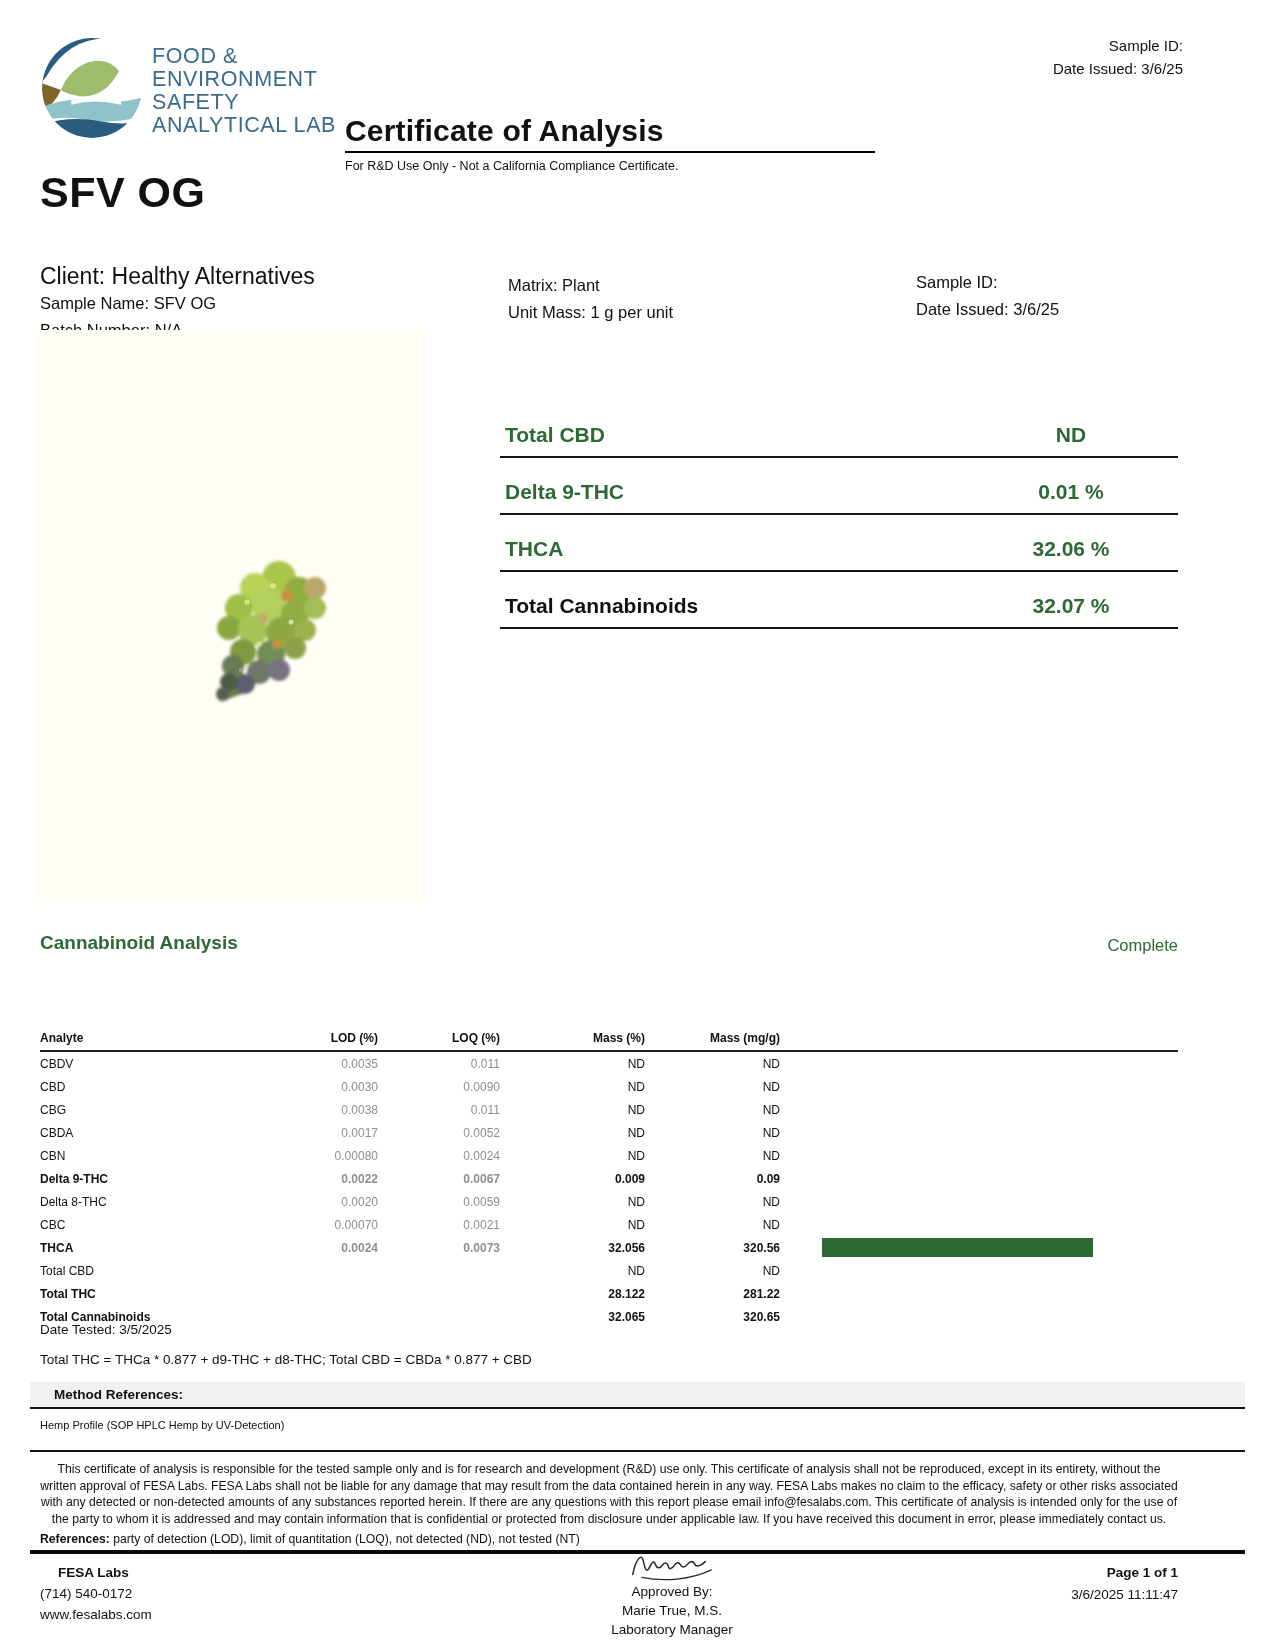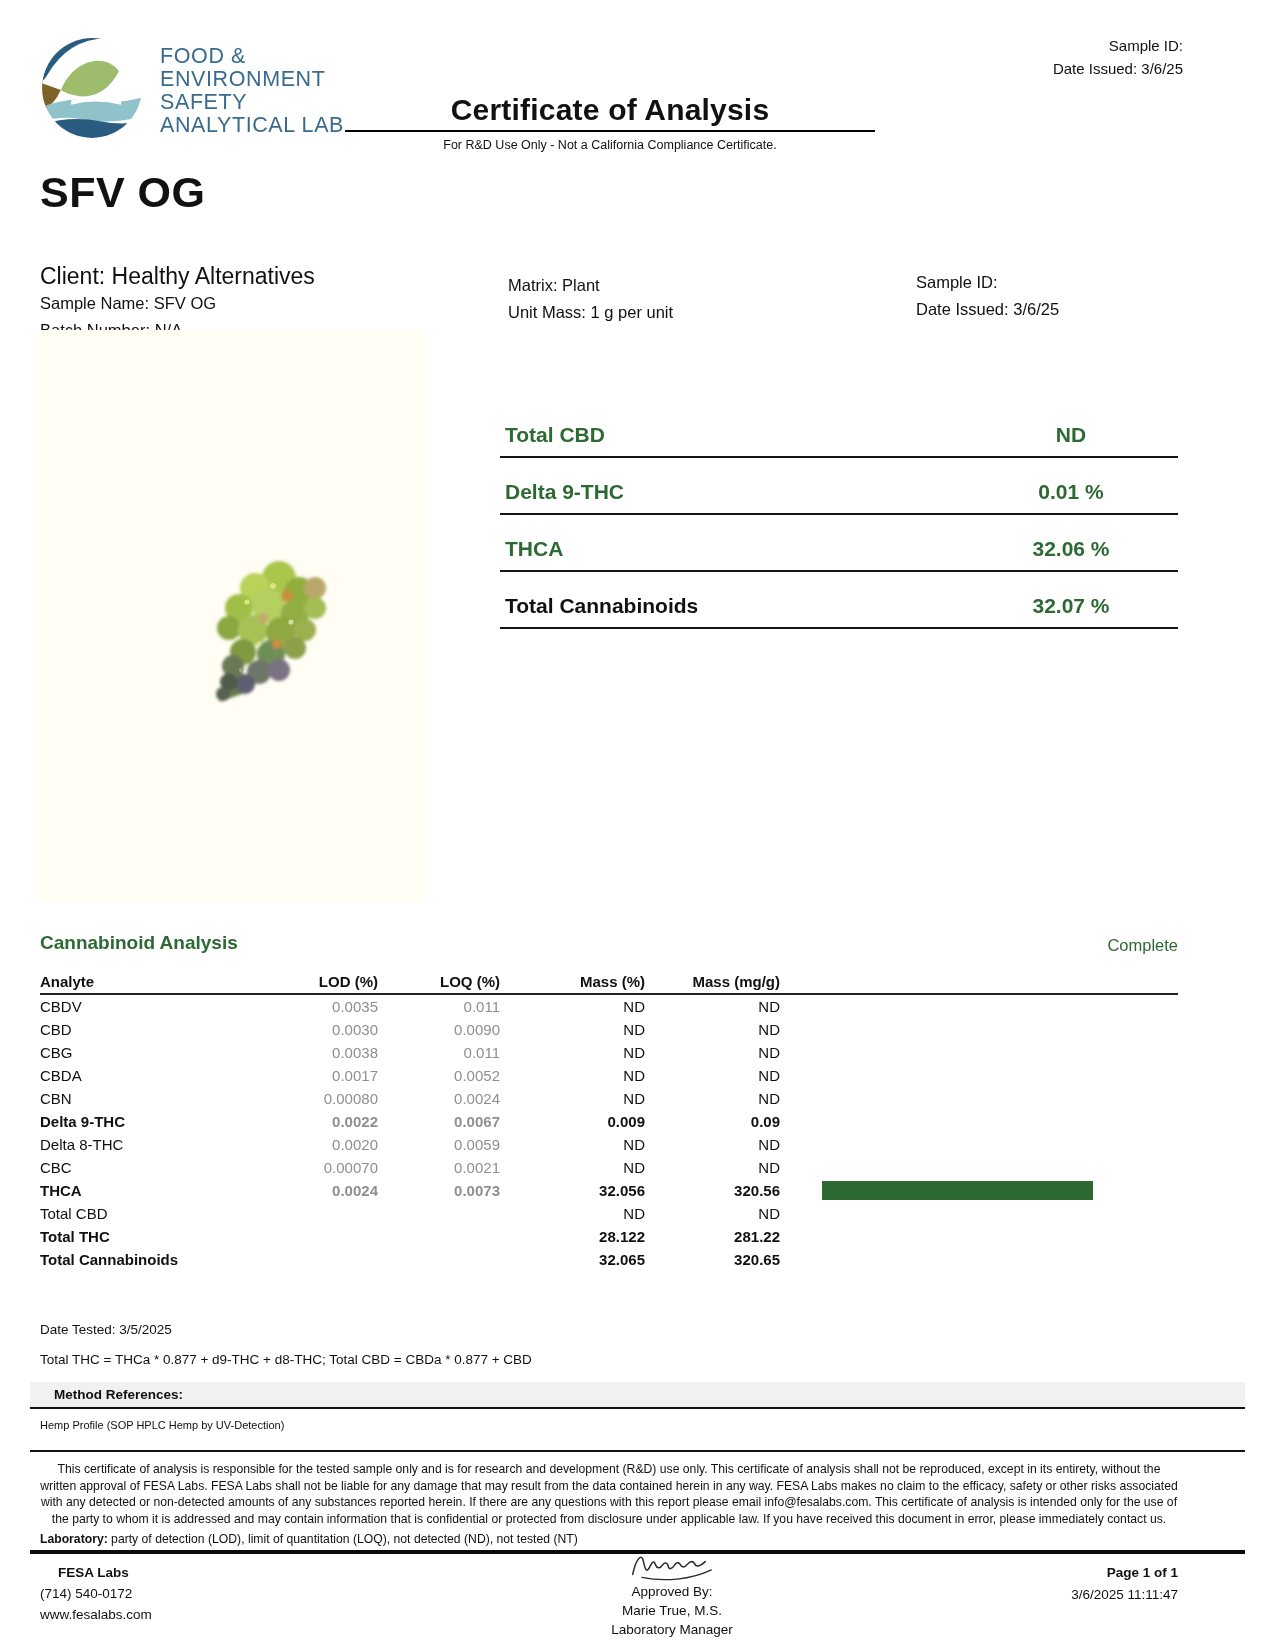--- a/index.html
+++ b/index.html
@@ -1,27 +1,27 @@
 <!DOCTYPE html>
 <html style="--green: #2d6a33; --bar-green: #2d6a33; --logo-blue: #3a6b8e; --muted: #8f8f8f; --photo-bg: #fffdf4; --method-bg: #f1f1f1;"><head>
 <meta charset="utf-8">
 <style>
   * { margin:0; padding:0; box-sizing:border-box; }
   html,body { background:#ffffff; }
   body { font-family:"Liberation Sans", sans-serif; color:#111; }
   .page { position:relative; width:1275px; height:1650px; background:#fff; overflow:hidden; margin:0 auto; }
 
   
-  .logo-wrap { position:absolute; left:40px; top:36px; display:flex; gap:16px; }
+  .logo-wrap { position:absolute; left:40px; top:36px; display:flex; gap:8px; }
   .logo-mark svg { width:104px; height:104px; display:block; }
   .logo-text { color:var(--logo-blue,#3a6b8e); font-size:21.5px; line-height:23px;
                font-weight:500; letter-spacing:0.6px; padding-top:9px; }
   .meta-top { position:absolute; right:92px; top:34px; text-align:right; font-size:15px; line-height:23px; }
 
-  .title-block { position:absolute; left:345px; top:93px; width:530px; text-align:center; }
+  .title-block { position:absolute; left:345px; top:114px; width:530px; }
   .coa-title { font-size:30px; font-weight:bold; letter-spacing:0.2px; }
   .title-rule { border-bottom:2.5px solid #000; margin-top:3px; }
   .coa-subtitle { font-size:12.5px; margin-top:6px; }
 
   
   .product-name { position:absolute; left:40px; top:168px; font-size:43px; font-weight:bold; letter-spacing:0.5px; }
   .client-block { position:absolute; left:40px; top:245px; font-size:16.5px; line-height:27px; }
   .client-line { font-weight:normal; font-size:23px;margin-top:18px; }
   .matrix-block { position:absolute; left:508px; top:272px; font-size:16.5px; line-height:27px; }
   .meta-mid { position:absolute; left:916px; top:269px; font-size:16.5px; line-height:27px; }
@@ -35,21 +35,21 @@
   .summary-row { position:relative; height:57px; border-bottom:2.5px solid #151515; }
   .s-label { position:absolute; left:5px; bottom:9px; font-size:21px; font-weight:bold; color:var(--green,#2d6a33); }
   .s-label.black { color:#111; }
   .s-value { position:absolute; right:22px; bottom:9px; width:170px; text-align:center;
              font-size:21px; font-weight:bold; color:var(--green,#2d6a33); }
 
   
   .analysis-title { position:absolute; left:40px; top:932px; font-size:19px; font-weight:bold; color:var(--green,#2d6a33); }
   .analysis-status { position:absolute; right:97px; top:936px; font-size:16.5px; font-weight:normal; color:var(--green,#2d6a33); }
 
-  .atable { position:absolute; left:40px; top:969px; width:1138px; font-size:15px; }
+  .atable { position:absolute; left:40px; top:1026px; width:1138px; font-size:12px; }
   .agrid { display:grid; grid-template-columns:250px 88px 122px 145px 135px 1fr; align-items:center; }
   .athead { height:26px; border-bottom:2px solid #222; font-weight:bold; }
   .arow { height:23px; }
   .c { display:block; }
   .num { text-align:right; }
   .lodloq { color:var(--muted,#8f8f8f); }
   .arow.bold { font-weight:bold; }
   .barcol { height:100%; position:relative; }
   .bar { display:none; position:absolute; left:42px; top:2px; width:271px; height:19px; background:var(--bar-green,#2d6a33); }
   .arow.hasbar .bar { display:block; }
@@ -353,21 +353,21 @@
 
   <div class="date-tested">Date Tested: 3/5/2025</div>
   <div class="formula">Total THC = THCa * 0.877 + d9-THC + d8-THC; Total CBD = CBDa * 0.877 + CBD</div>
 
   <div class="method-bar">Method References:</div>
   <div class="method-content">Hemp Profile (SOP HPLC Hemp by UV-Detection)</div>
 
   <div class="disc-rule"></div>
   <div class="disclaimer">This certificate of analysis is responsible for the tested sample only and is for research and development (R&amp;D) use only. This certificate of analysis shall not be reproduced, except in its entirety, without the written approval of FESA Labs. FESA Labs shall not be liable for any damage that may result from the data contained herein in any way. FESA Labs makes no claim to the efficacy, safety or other risks associated with any detected or non-detected amounts of any substances reported herein. If there are any questions with this report please email info@fesalabs.com. This certificate of analysis is intended only for the use of the party to whom it is addressed and may contain information that is confidential or protected from disclosure under applicable law. If you have received this document in error, please immediately contact us.</div>
   <div class="references">
-    <b>Laboratory:</b><span> party of detection (LOD), limit of quantitation (LOQ), not detected (ND), not tested (NT)</span>
+    <b>References:</b><span> party of detection (LOD), limit of quantitation (LOQ), not detected (ND), not tested (NT)</span>
   </div>
 
   <div class="thick-rule"></div>
 
   <div class="f-left">
     <div class="co">FESA Labs</div>
     <div>(714) 540-0172</div>
     <div>www.fesalabs.com</div>
   </div>
 

